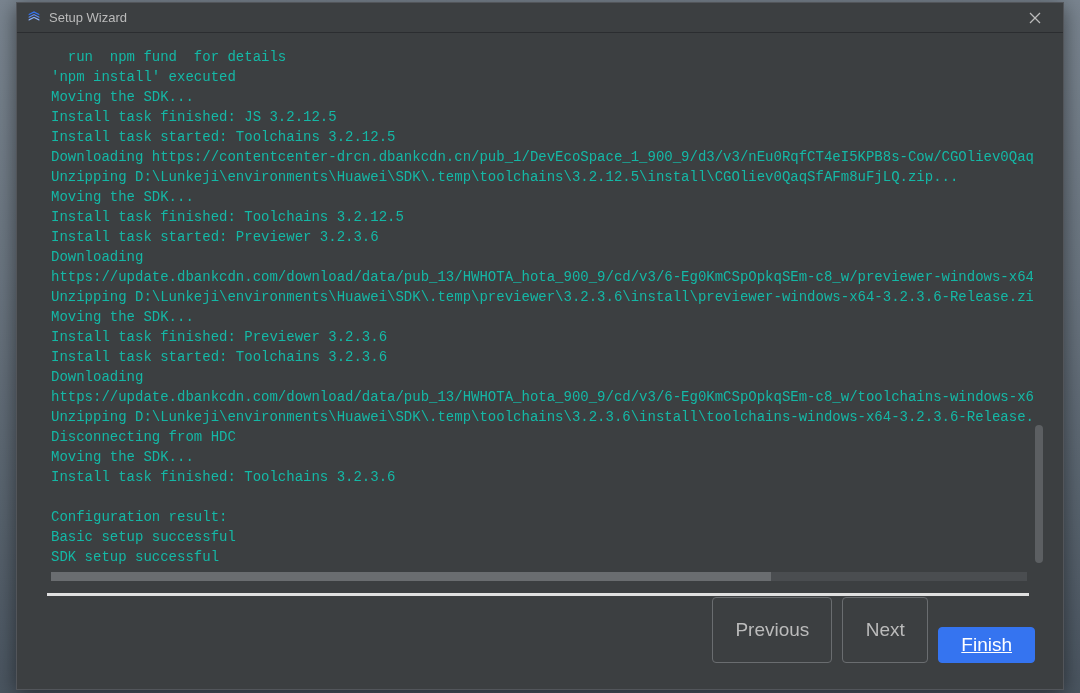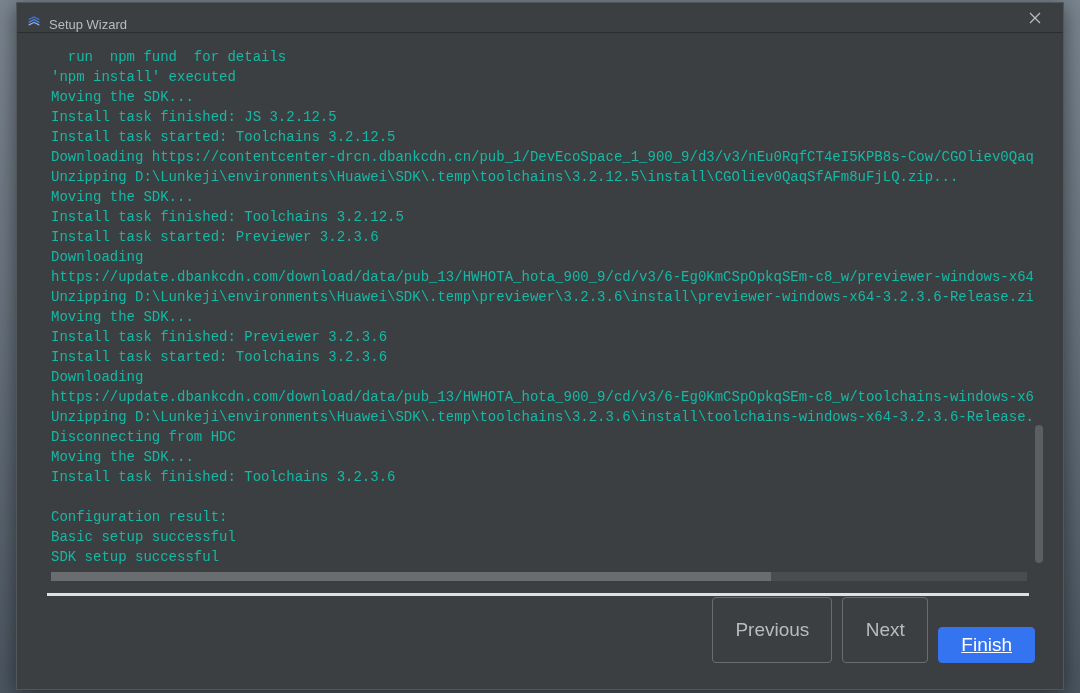--- a/index.html
+++ b/index.html
@@ -34,21 +34,21 @@
       border: 1px solid #52555a;
       box-shadow: 0 4px 20px rgba(0,0,0,0.5);
       display: flex;
       flex-direction: column;
     }
     
     .titlebar {
       height: 30px;
       background: #3c3f41;
       display: flex;
-      align-items: flex-end;
+      align-items: center;
       padding: 0 8px;
       border-bottom: 1px solid #2b2d30;
     }
     
     .app-icon {
       width: 18px;
       height: 18px;
       margin-right: 6px;
       display: flex;
       align-items: center;

